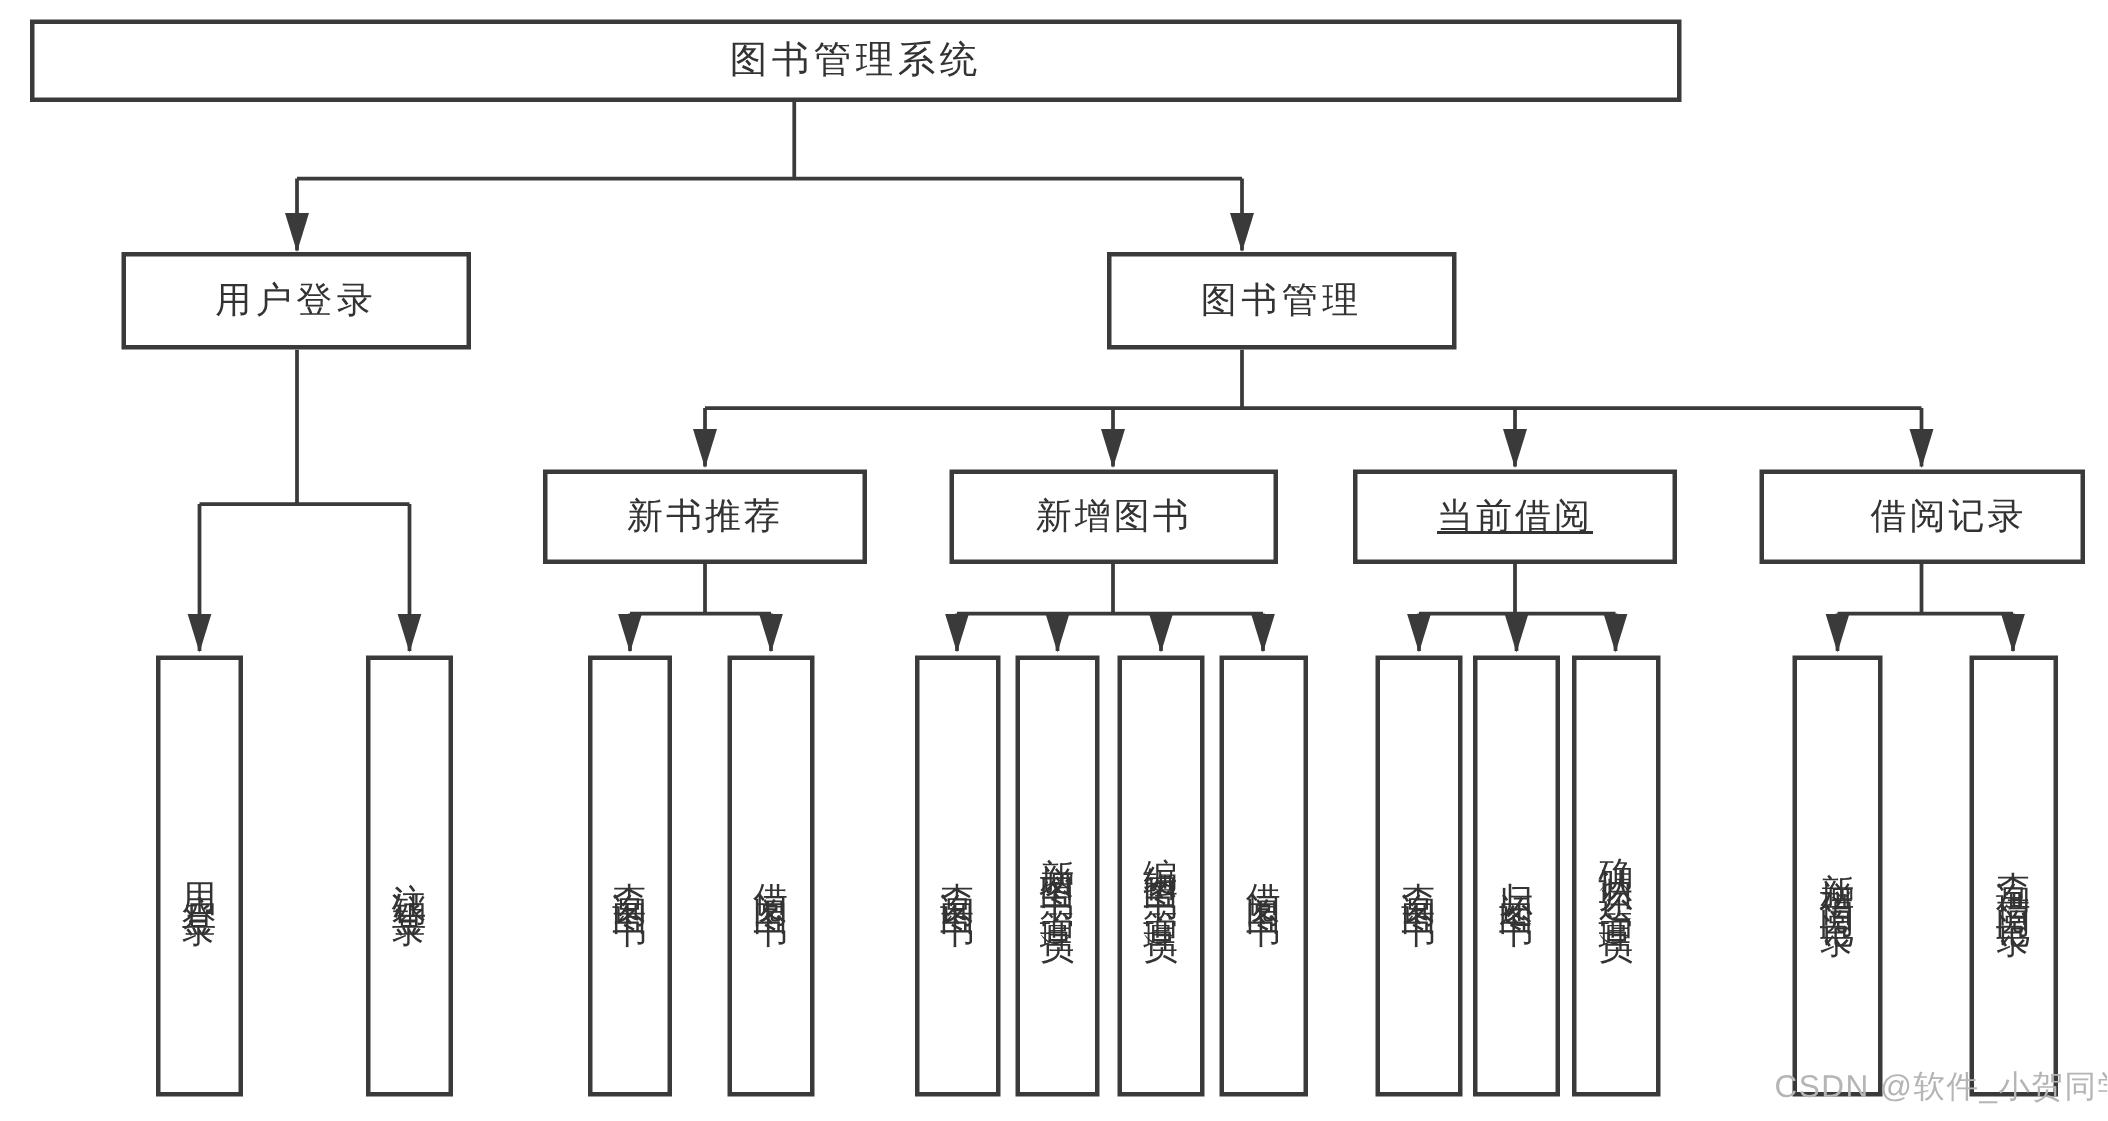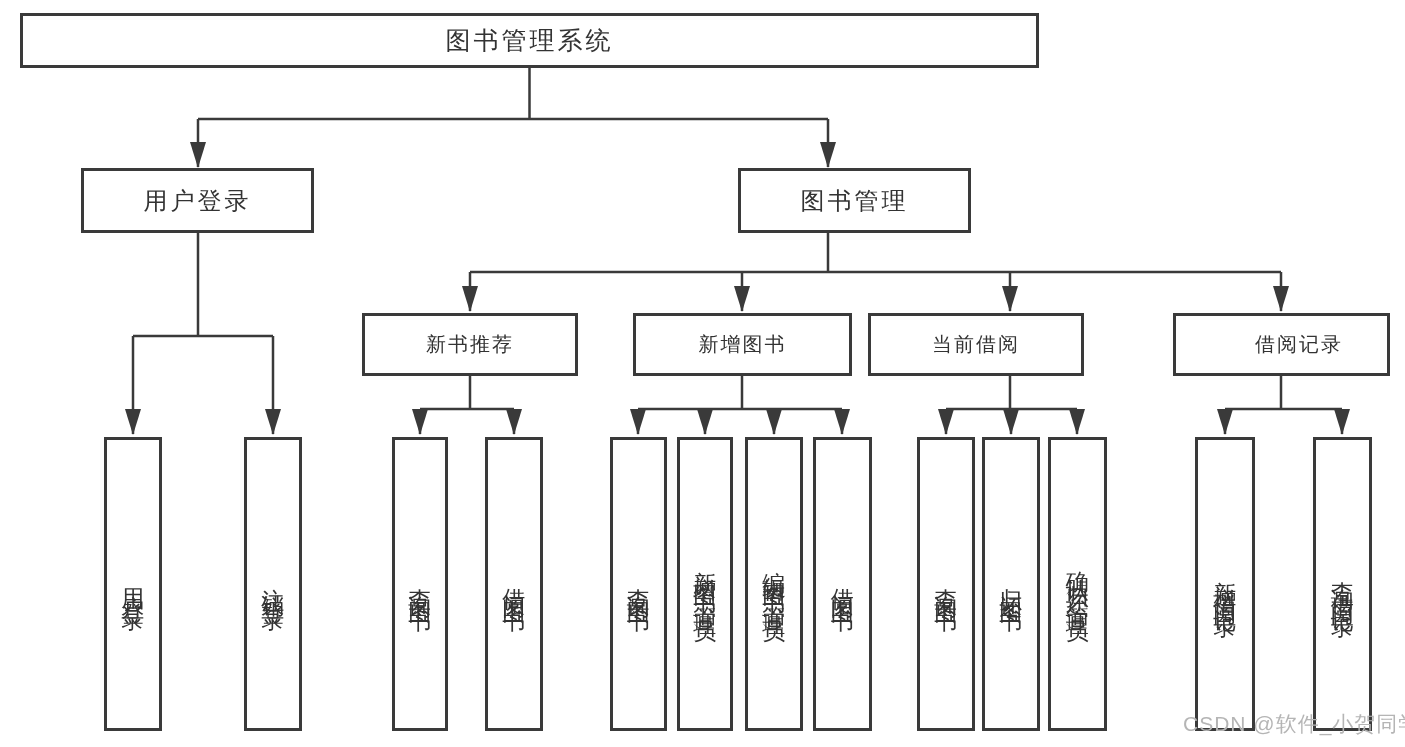--- a/index.html
+++ b/index.html
@@ -29,21 +29,21 @@
     border: 3px solid var(--line, #3a3a3a);
     color: var(--text, #333333);
     display: flex;
     align-items: center;
     justify-content: center;
     z-index: 2;
     line-height: 1.15;
   }
   .node.root  { font-size: 25px; letter-spacing: 3px; }
   .node.h2    { font-size: 24px; letter-spacing: 3px; }
-  .node.h3    { font-size: 20px; letter-spacing: 2px; }
+  .node.h3    { font-size: 24px; letter-spacing: 2px; }
   .node.leaf span {
     writing-mode: vertical-rl;
     text-orientation: mixed;
     font-size: 23px;
     letter-spacing: 7px;
     max-height: 100%;
   }
   #watermark {
     position: absolute;
     left: 1183px;
@@ -108,38 +108,38 @@
       <path class="edge" d="M1077,409 V434" marker-end="url(#arrowhead)"></path>
     </g>
 
     <g>
       <path class="edge" d="M1281,376 V409 M1225,409 H1342"></path>
       <path class="edge" d="M1225,409 V434" marker-end="url(#arrowhead)"></path>
       <path class="edge" d="M1342,409 V434" marker-end="url(#arrowhead)"></path>
     </g>
   </svg>
 
-  <div class="node root" style="left:20px; top:13px; width:1019px; height:55px;">
+  <div class="node root" style="left:20px; top:13px; width:1101px; height:55px;">
     <span>图书管理系统</span>
   </div>
 
   <div class="node h2" style="left:81px; top:168px; width:233px; height:65px;">
     <span>用户登录</span>
   </div>
   <div class="node h2" style="left:738px; top:168px; width:233px; height:65px;">
     <span>图书管理</span>
   </div>
 
   <div class="node h3" style="left:362px; top:313px; width:216px; height:63px;">
     <span>新书推荐</span>
   </div>
   <div class="node h3" style="left:633px; top:313px; width:219px; height:63px;">
     <span>新增图书</span>
   </div>
-  <div class="node h3" style="left:868px; top:313px; width:216px; height:63px;">
+  <div class="node h3" style="left:902px; top:313px; width:216px; height:63px;text-decoration:underline;">
     <span>当前借阅</span>
   </div>
   <div class="node h3" style="left:1173px; top:313px; width:217px; height:63px;padding-left:35px;">
     <span>借阅记录</span>
   </div>
 
   <div class="node leaf" style="left:104px; top:437px; width:58px; height:294px;">
     <span>用户登录</span>
   </div>
   <div class="node leaf" style="left:244px; top:437px; width:58px; height:294px;">

